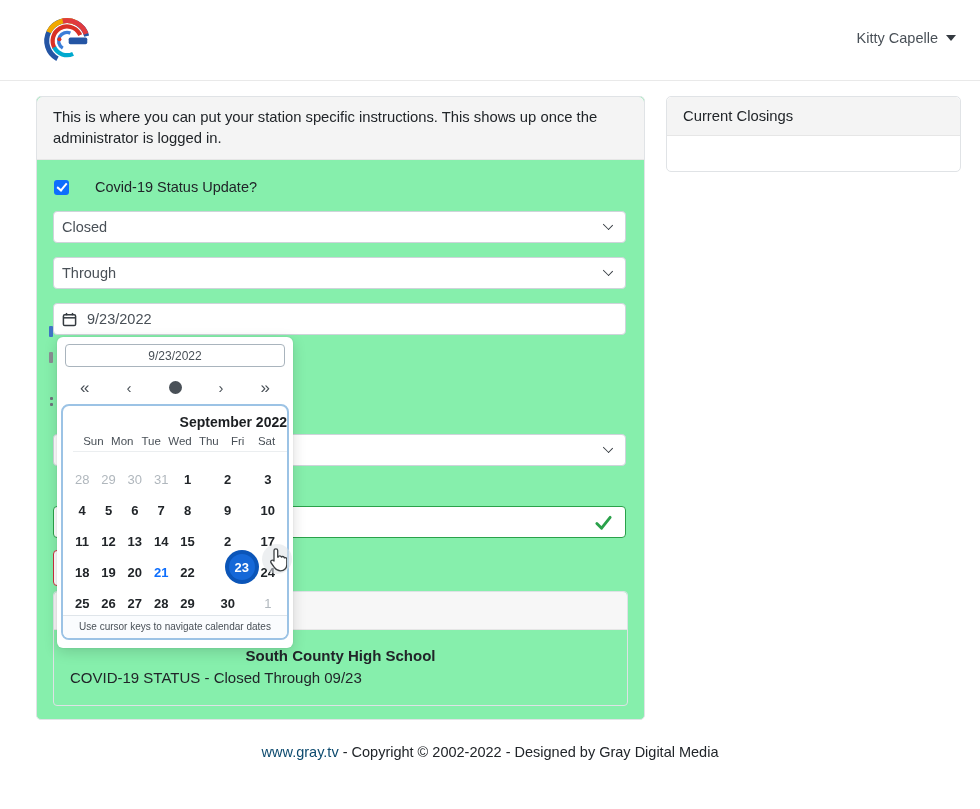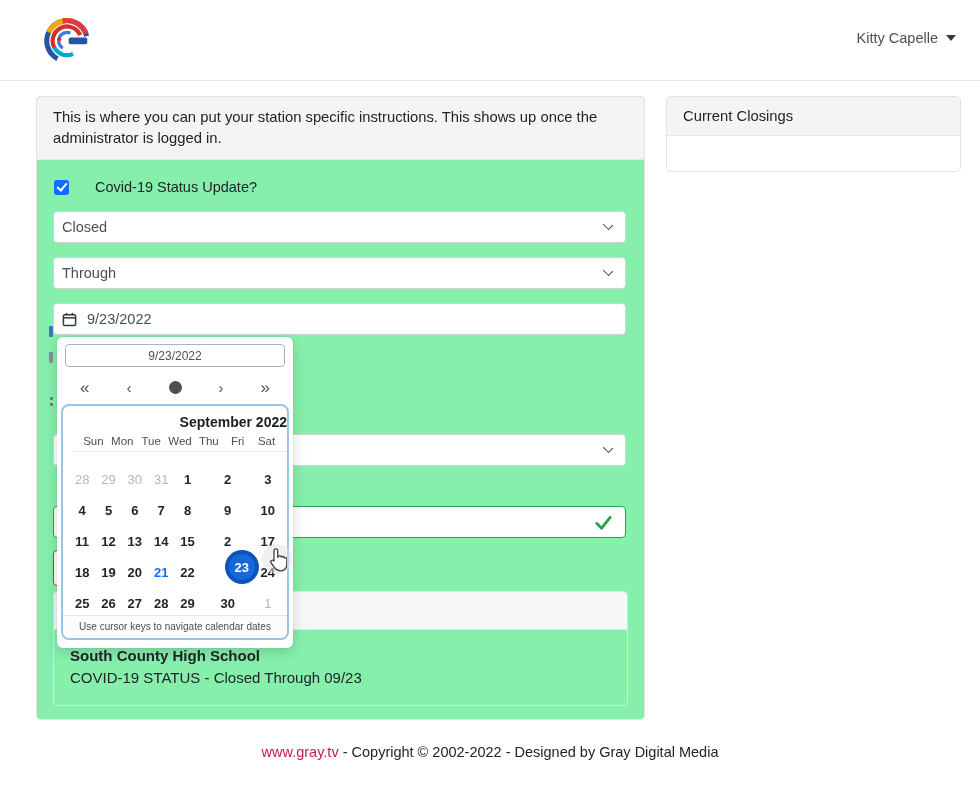--- a/index.html
+++ b/index.html
@@ -43,31 +43,31 @@
   .hidden-select { margin-top:99px; }
   .green-input { border:1.5px solid #2aa14a; margin-top:40px; margin-bottom:0; }
   .green-check { position:absolute; right:12px; top:6px; }
   .danger-button { margin-top:12px; width:110px; height:36px; border:1px solid #c9303e;
                    border-radius:4px; background:#fff; }
 
   .results-card { margin-top:2px; border:1px solid #dee2e6; border-radius:4px; }
   .results-card-header { height:38px; background:#f7f7f7; border-bottom:1px solid #e6e6e6;
                          border-radius:4px 4px 0 0; }
   .results-card-body { padding:15px 16px 17px; font-size:15px; line-height:21px; }
-  .school-name { font-weight:bold; margin-bottom:1px; }
+  .school-name { font-weight:bold; margin-bottom:1px;text-align:center; }
 
   
   .side-card { position:absolute; left:666px; top:96px; width:295px; height:76px;
                border:1px solid #e0e3e6; border-radius:5px; background:#fff; }
   .side-card-header { background:#f4f4f4; border-bottom:1px solid #e6e6e6;
                       border-radius:5px 5px 0 0; padding:11px 16px; font-size:14.8px; }
   
   .footer { position:absolute; top:742px; left:0; width:980px; text-align:center;
             font-size:14.5px; line-height:21px; color:#212529; }
-  .footer a { color:#be185d; text-decoration:none; }
+  .footer a { color:#0c4a6e; text-decoration:none; }
 
   
   .datepicker { position:absolute; left:57px; top:337px; width:236px; background:#fff;
                 border-radius:6px; box-shadow:0 4px 14px rgba(0,0,0,.15), 0 0 2px rgba(0,0,0,.1);
                 z-index:20; padding:6px 3px 8px; }
   .dp-input { width:220px; height:23px; margin:1px auto 6px; border:1px solid #a9b4bd;
               border-radius:4px; display:flex; align-items:center; justify-content:center;
               font-size:12px; color:#495057; }
   .dp-nav { display:flex; align-items:center; justify-content:space-between;
             padding:0 20px; height:28px; color:#495057; }

